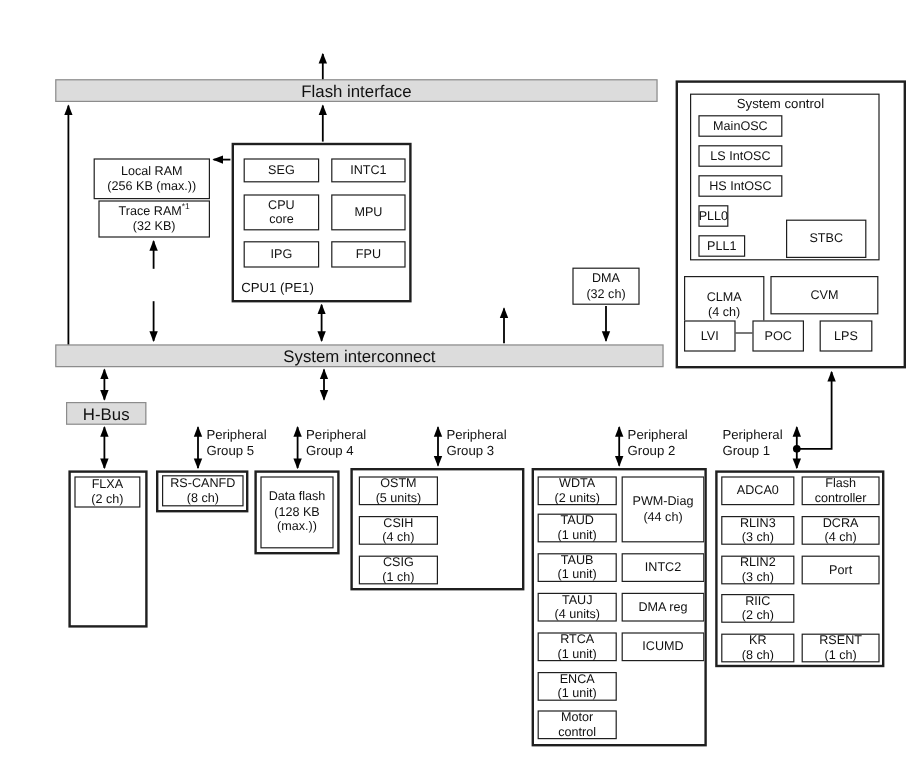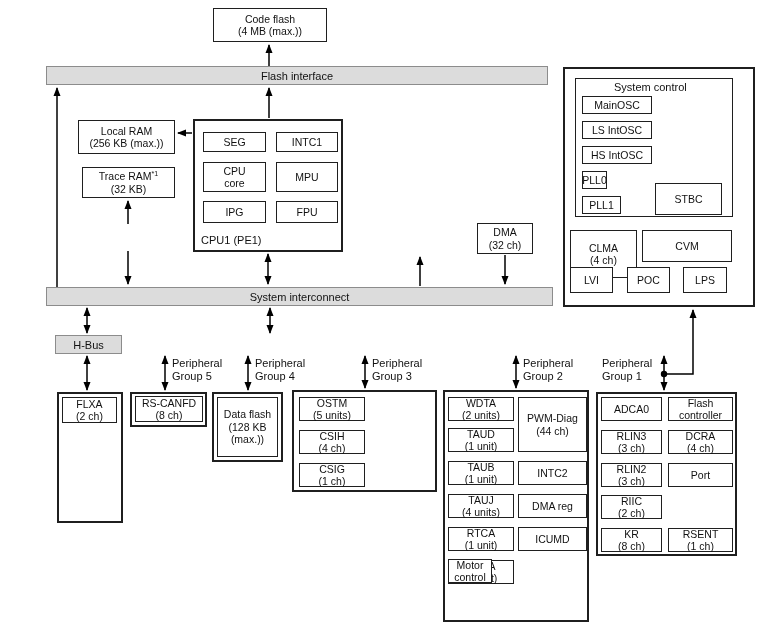--- a/index.html
+++ b/index.html
@@ -7,21 +7,21 @@
   }
   html,body{margin:0;padding:0;background:var(--bg);}
   #canvas{position:relative;width:759px;height:635px;background:var(--bg);
     font-family:"Liberation Sans","DejaVu Sans",sans-serif;color:var(--text);}
   .box{position:absolute;background:#fff;border:1.5px solid var(--box-border);box-sizing:border-box;
     display:flex;flex-direction:column;align-items:center;justify-content:center;text-align:center;
     font-size:10.5px;line-height:1.18;}
   .thick{border-width:2px;}
   .frame{background:#fff;}
   .bus{position:absolute;background:var(--bus-fill);border:1px solid var(--bus-border);box-sizing:border-box;
-    display:flex;align-items:center;justify-content:center;font-size:11px;}
+    display:flex;align-items:center;justify-content:center;font-size:14px;}
   .grouplbl{position:absolute;font-size:11px;line-height:1.22;text-align:left;}
   .grouplbl span{display:block;}
   .floating{position:absolute;font-size:11px;}
   sup{font-size:7px;vertical-align:super;line-height:0;}
   .box span{display:block;}
   svg{position:absolute;left:0;top:0;pointer-events:none;}
 </style>
 </head>
 <body>
 
@@ -30,26 +30,22 @@
   <div class="bus" style="left:46px;top:66px;width:502px;height:19px">
       <span>Flash interface</span>
     </div>
   <div class="bus" style="left:46px;top:287px;width:507px;height:19px">
       <span>System interconnect</span>
     </div>
   <div class="bus" style="left:55px;top:335px;width:67px;height:19px">
       <span>H-Bus</span>
     </div>
 
-  <div class="box" style="left:213px;top:8px;width:114px;height:34px">
-    <span>Code flash</span>
-    <span>(4 MB (max.))</span>
-  </div>
-
-  <div class="box" style="left:78px;top:120px;width:97px;height:34px">
+
+  <div class="box" style="left:78px;top:132px;width:97px;height:34px">
     <span>Local RAM</span>
     <span>(256 KB (max.))</span>
   </div>
   <div class="box" style="left:82px;top:167px;width:93px;height:31px">
     <span><span style="display:inline">Trace RAM</span><sup>*1</sup></span>
     <span>(32 KB)</span>
   </div>
 
   <div class="box thick frame" style="left:193px;top:119px;width:150px;height:133px"></div>
   <div class="box" style="left:203px;top:132px;width:63px;height:20px">
@@ -188,21 +184,21 @@
       <span>(4 units)</span>
   </div>
   <div class="box" style="left:448px;top:527px;width:66px;height:24px">
     <span>RTCA</span>
       <span>(1 unit)</span>
   </div>
   <div class="box" style="left:448px;top:560px;width:66px;height:24px">
     <span>ENCA</span>
       <span>(1 unit)</span>
   </div>
-  <div class="box" style="left:448px;top:559px;width:44px;height:24px">
+  <div class="box" style="left:448px;top:592px;width:66px;height:24px">
     <span>Motor</span>
       <span>control</span>
   </div>
   <div class="box" style="left:518px;top:397px;width:69px;height:55px">
     <span>PWM-Diag</span>
       <span>(44 ch)</span>
   </div>
   <div class="box" style="left:518px;top:461px;width:69px;height:24px">
       <span>INTC2</span>
     </div>

